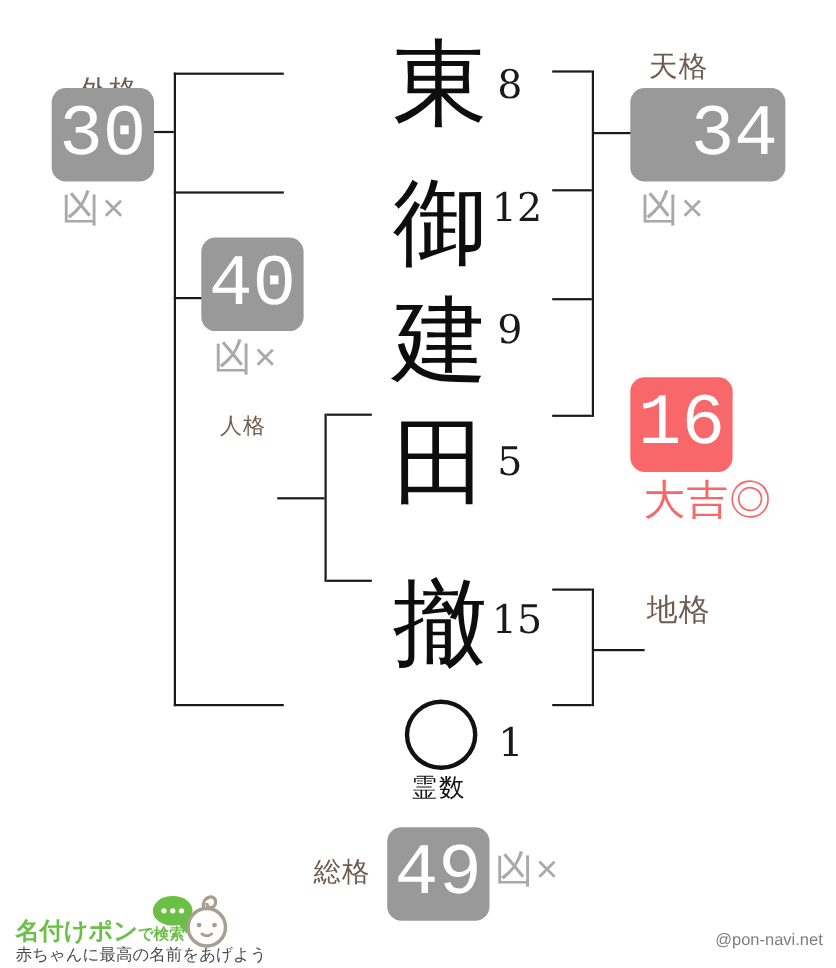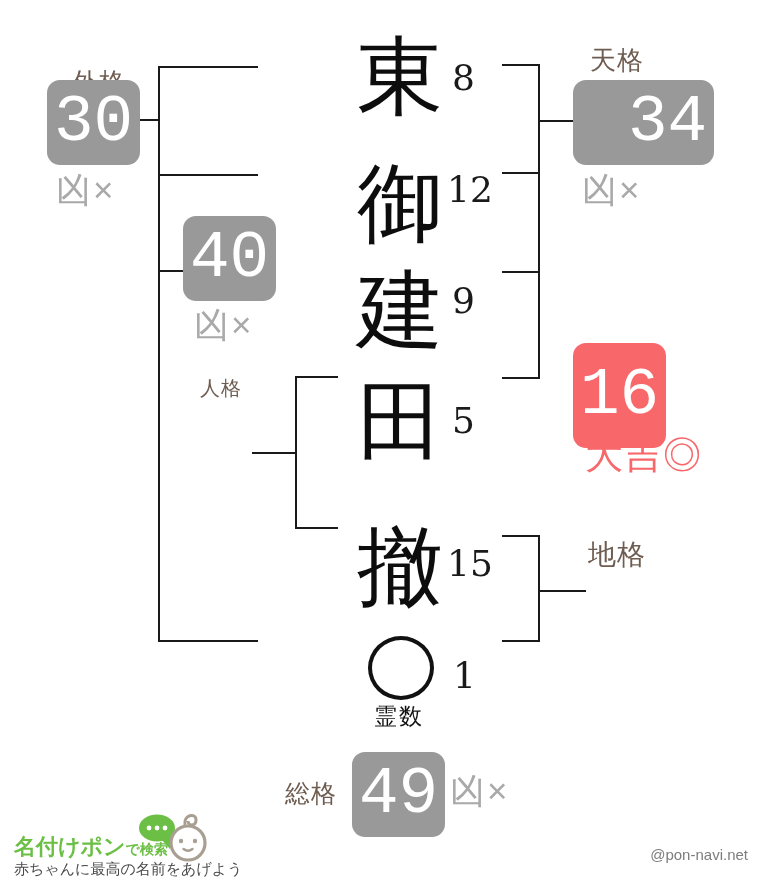--- a/index.html
+++ b/index.html
@@ -2,21 +2,21 @@
 <html><head>
 <meta charset="utf-8">
 <style>
   html,body{margin:0;padding:0;background:#fff;}
   #canvas{position:relative;width:760px;height:880px;background:#ffffff;overflow:hidden;
           font-family:"Liberation Sans",sans-serif;}
   .ln{position:absolute;background:#1a1a1a;}
   .num-box{position:absolute;width:93px;height:85px;background:#999999;color:#ffffff;
            display:flex;align-items:center;justify-content:center;
            font-family:Liberation Mono, monospace;font-size:66px;line-height:1;border-radius:13px;}
-  .num-box.red{background:#f8686b;height:105px;}
+  .num-box.red{background:#f8686b;height:86px;}
   .kaku-label{position:absolute;color:#6e5c50;font-size:26px;line-height:1;letter-spacing:1px;}
   .judgment{position:absolute;color:#a9a9a9;font-size:35px;line-height:1;letter-spacing:2px;}
   .judgment.good{color:#f8686b;font-size:38px;letter-spacing:1px;}
   .name-char{position:absolute;left:348px;width:104px;text-align:center;
              font-family:"DejaVu Serif",serif;font-size:86px;line-height:1;color:#0d0d0d;}
   .stroke-num{position:absolute;font-family:"DejaVu Serif",serif;font-size:36px;line-height:1;color:#1a1a1a;}
   #spirit-circle{position:absolute;left:368px;top:636px;width:58px;height:56px;
                  border:4px solid #111;border-radius:50%;}
   #spirit-label{position:absolute;left:374px;top:701px;font-size:23px;color:#111;letter-spacing:2px;}
   #logo-text{position:absolute;left:14px;top:836px;font-size:22px;font-weight:bold;

